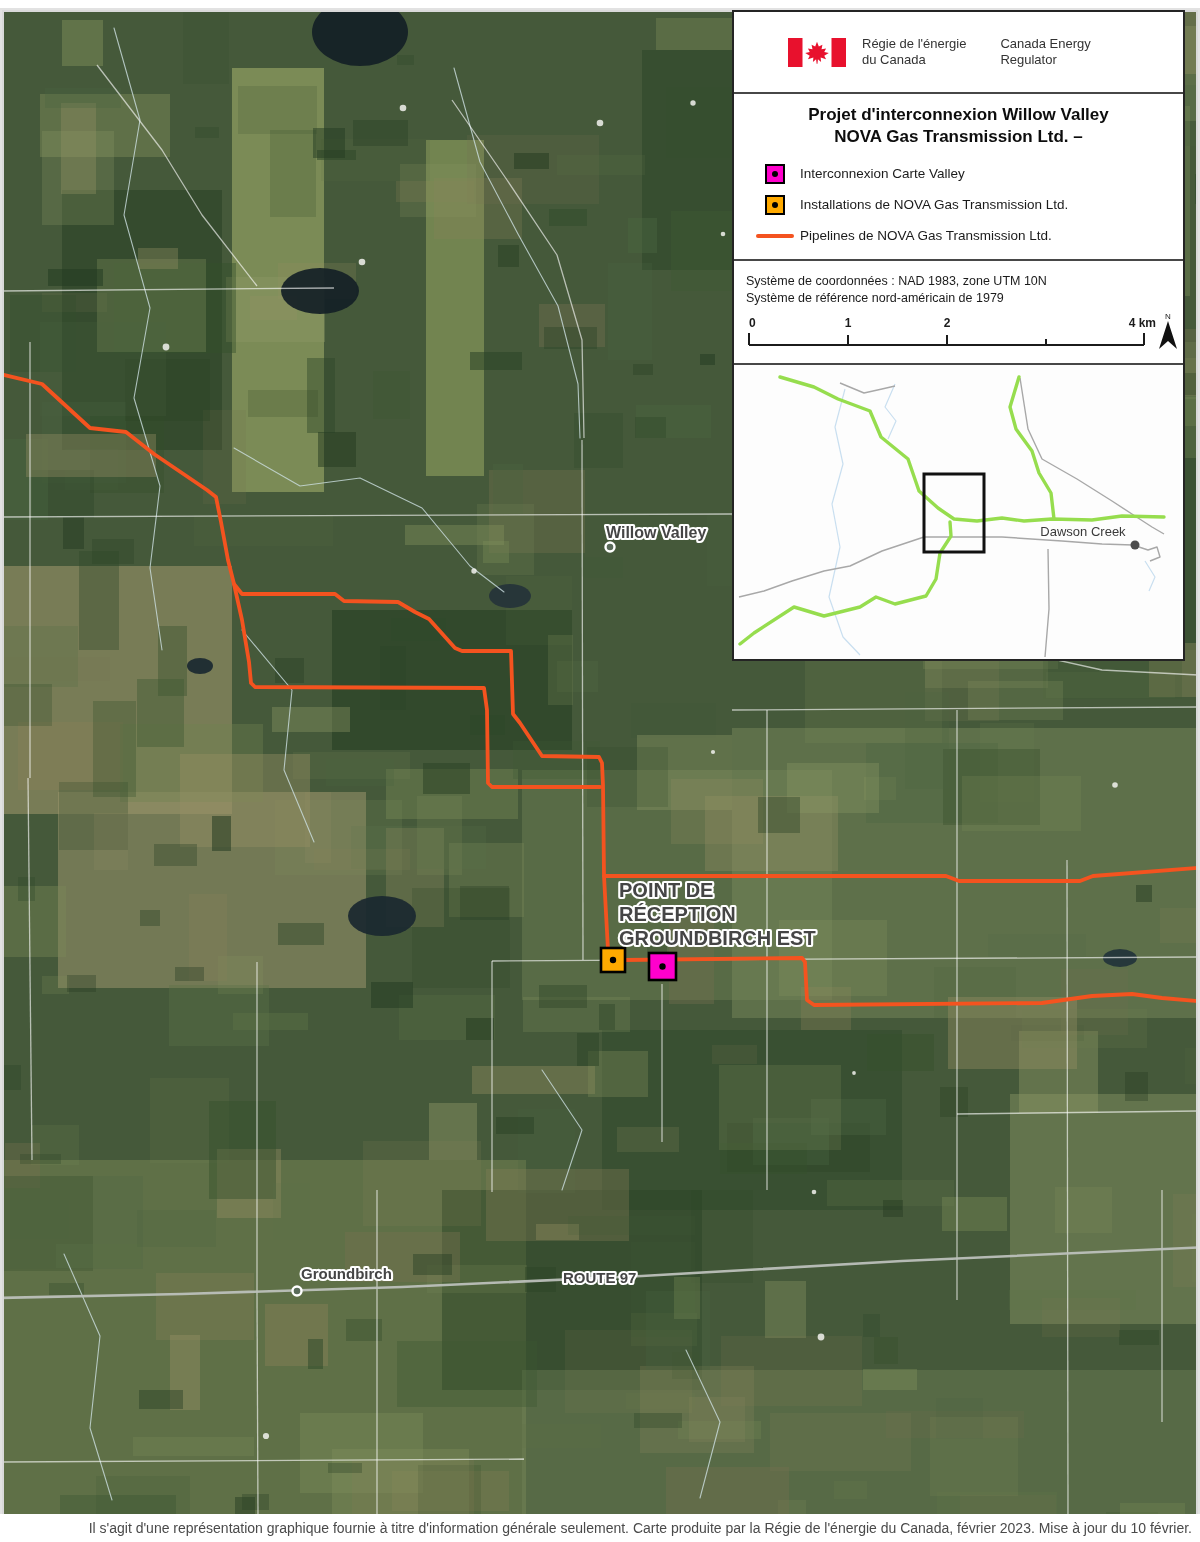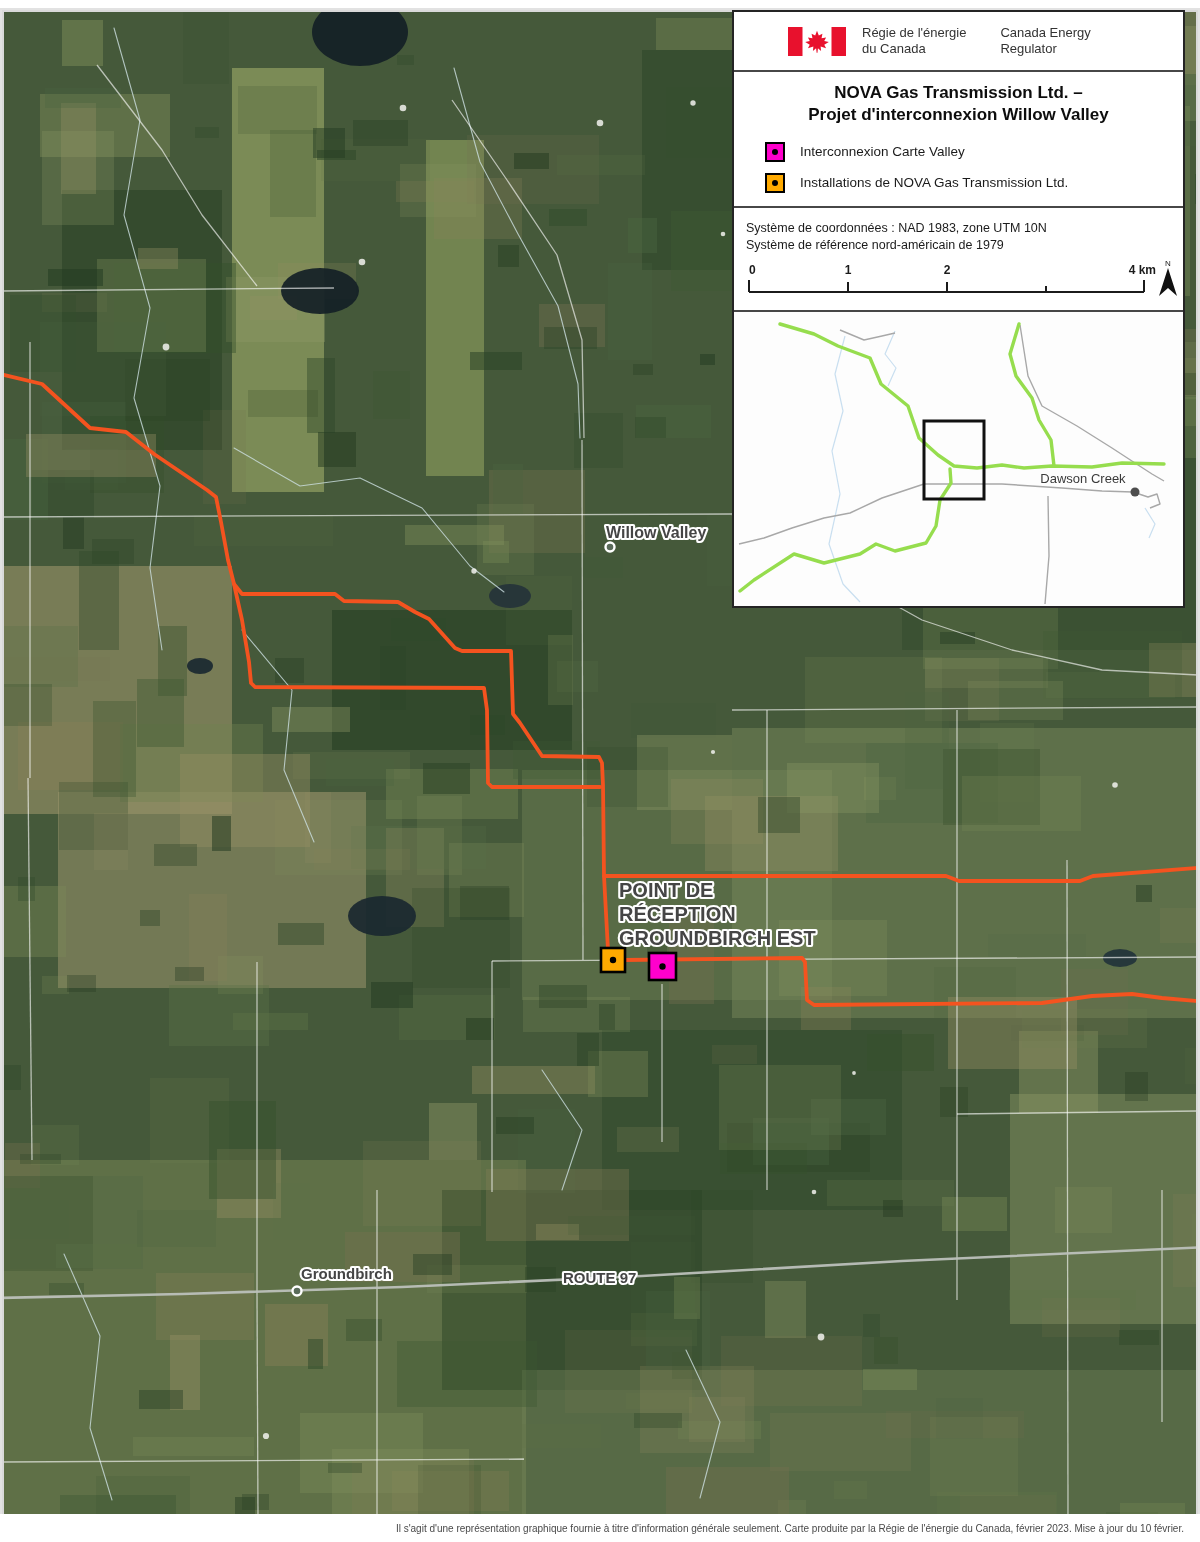--- a/index.html
+++ b/index.html
@@ -5,42 +5,42 @@
   html,body{margin:0;padding:0;}
   body{width:1200px;height:1542px;position:relative;background:#ffffff;overflow:hidden;
        font-family:"Liberation Sans",sans-serif;}
   .map-frame{position:absolute;left:0;top:8px;width:1200px;height:1514px;box-sizing:border-box;
              border:2px solid #e2e2e2;background:#45593a;}
   .map-frame svg{display:block;}
   .panel{position:absolute;left:732px;top:10px;width:453px;background:#ffffff;
          border:2px solid #242424;box-sizing:border-box;}
   .sec{border-top:2px solid #474747;}
   .sec:first-child{border-top:none;}
-  .logo-sec{height:58px;display:flex;align-items:center;padding-left:54px;}
+  .logo-sec{height:80px;display:flex;align-items:center;padding-left:54px;}
   .flag{flex:0 0 auto;margin-right:16px;}
   .logo-text{display:flex;gap:34px;}
   .logo-col{font-size:13px;line-height:1.2;color:#333333;}
   .title-legend-sec{padding-bottom:8px;}
   .map-title{font-size:17px;font-weight:bold;color:#0d0d0d;text-align:center;
              line-height:1.3;padding:10px 4px 6px 4px;}
   .legend{padding:4px 0 0 16px;}
   .legend-row{display:flex;align-items:center;min-height:31px;}
   .sym{width:50px;display:flex;justify-content:center;align-items:center;flex:0 0 auto;}
   .legend-label{font-size:13.5px;color:#1b1b1b;}
   .sq{width:20px;height:20px;border:2.5px solid #000;box-sizing:border-box;
       display:flex;align-items:center;justify-content:center;}
   .sq i{width:6px;height:6px;border-radius:50%;background:#000;display:block;}
   .dot{width:7px;height:7px;border-radius:50%;background:#4f4f4f;}
   .lin{width:38px;height:4px;border-radius:2px;}
   .coords-sec{padding:12px 10px 4px 12px;}
   .coords-line{font-size:12.5px;color:#1b1b1b;line-height:1.35;}
   .inset-sec{height:294px;background:#fdfdfd;}
   .footer{position:absolute;left:0;top:1514px;width:1200px;height:28px;background:#ffffff;
           display:flex;align-items:center;justify-content:flex-end;box-sizing:border-box;
-          padding-right:16px;font-size:10px;color:#4a4a4a;}
+          padding-right:8px;font-size:14px;color:#4a4a4a;}
 </style>
 </head>
 <body>
 
 <div class="map-frame">
   <svg id="main-map" width="1196" height="1510" viewBox="0 0 1196 1510">
       <rect x="-2" y="-2" width="1200" height="1514" fill="#45593a"></rect>
       <rect x="230" y="58" width="92" height="424" fill="#85945c" opacity="0.85"></rect>
       <rect x="424" y="130" width="58" height="336" fill="#7d8e56" opacity="0.8"></rect>
       <rect x="60" y="180" width="160" height="260" fill="#2b4326" opacity="0.6"></rect>
@@ -470,39 +470,45 @@
       </div>
       <div class="logo-col">
         <div>Canada Energy</div>
         <div>Regulator</div>
       </div>
     </div>
   </div>
 
   <div class="sec title-legend-sec">
     <div class="map-title">
+      <div>Projet d'interconnexion Willow Valley</div>
       <div>NOVA Gas Transmission Ltd. –</div>
-      <div>Projet d'interconnexion Willow Valley</div>
     </div>
     <div class="legend">
       <div class="legend-row">
         <span class="sym">
             <span class="sq" style="background:#ff00cc;">
               <i></i>
             </span>
           </span>
         <span class="legend-label">Interconnexion Carte Valley</span>
       </div>
       <div class="legend-row">
         <span class="sym">
             <span class="sq" style="background:#ffaa00;">
               <i></i>
             </span>
           </span>
         <span class="legend-label">Installations de NOVA Gas Transmission Ltd.</span>
+      </div>
+      <div class="legend-row">
+        <span class="sym">
+            <span class="lin" style="background:#f4531f;"></span>
+          </span>
+        <span class="legend-label">Pipelines de NOVA Gas Transmission Ltd.</span>
       </div>
     </div>
   </div>
 
   <div class="sec coords-sec">
     <div class="coords-line">Système de coordonnées : NAD 1983, zone UTM 10N</div>
     <div class="coords-line">Système de référence nord-américain de 1979</div>
     <svg width="433" height="46" viewBox="0 0 433 46" style="margin-top:2px;font-family:'Liberation Sans',sans-serif;">
       <g fill="#1b1b1b" font-size="12" font-weight="bold">
         <text x="3" y="18" text-anchor="start">0</text>

